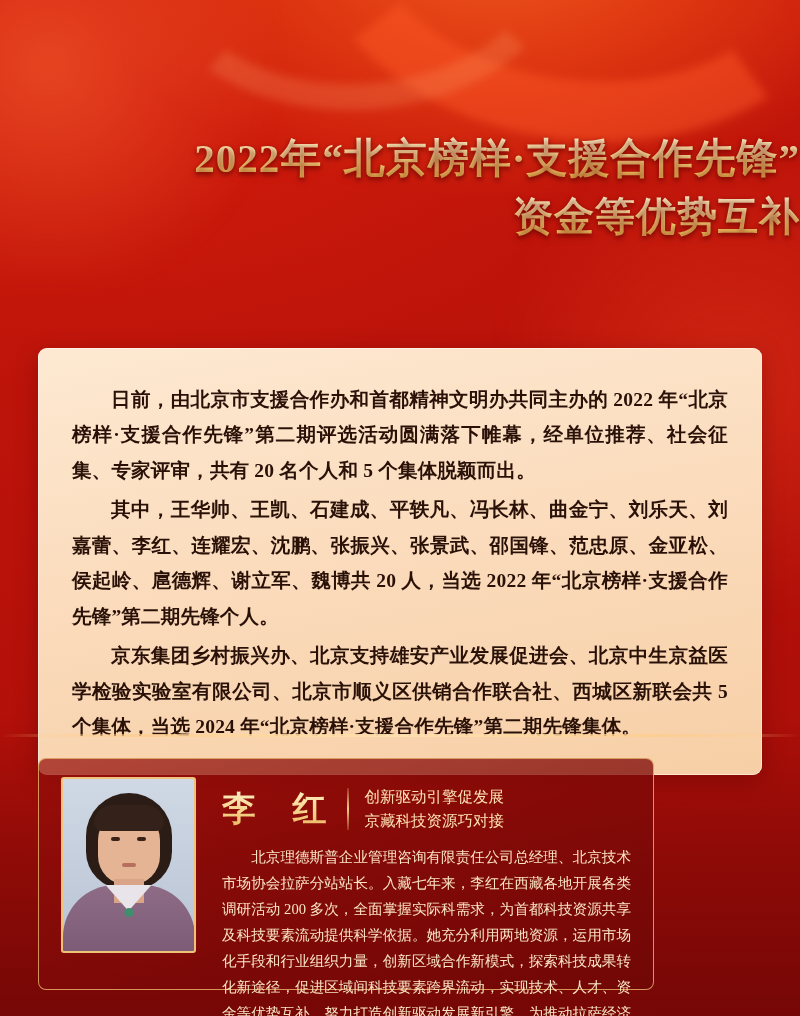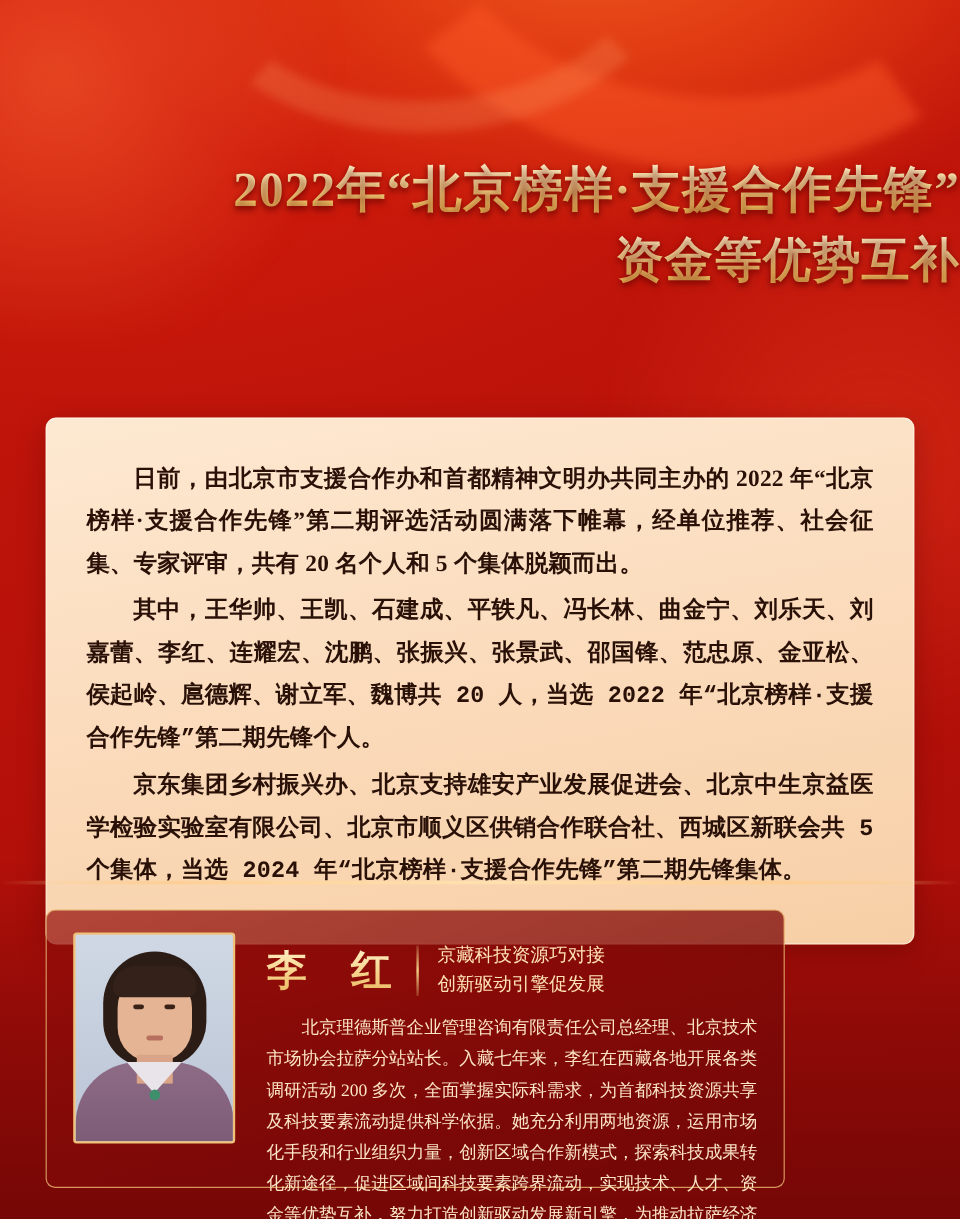--- a/index.html
+++ b/index.html
@@ -93,36 +93,36 @@
     text-shadow: 0 2px 5px rgba(90,0,0,0.45);
     filter: drop-shadow(0 2px 2px rgba(120,10,0,0.55));
   }
   .title-line.second { font-size: 40px; margin-top: 6px; }
 
   
   .card {
     position: absolute;
     left: 38px; top: 348px;
     width: 724px;
-    padding: 34px 34px 42px 34px;
+    padding: 34px 34px 30px 34px;
     border-radius: 9px;
     background: linear-gradient(170deg, #fde9d2 0%, #fbdcbd 45%, #f7cfa6 100%);
     box-shadow: 0 6px 22px rgba(80,5,0,0.35), inset 0 0 0 1px rgba(255,255,255,0.45);
   }
   .card p {
     font-family: "Liberation Serif", "DejaVu Serif", serif;
     font-size: 19.5px;
     line-height: 1.82;
     color: #2a1108;
     text-align: justify;
     text-indent: 2em;
     font-weight: bold;
     letter-spacing: 0.2px;
   }
-  .card p + p { margin-top: 4px; font-family: Liberation Mono, monospace; }
+  .card p + p { margin-top: 4px; }
 
   
   .divider {
     position: absolute;
     left: 0; right: 0; top: 734px;
     height: 3px;
     background: linear-gradient(90deg, rgba(255,190,120,0) 0%, rgba(255,205,140,0.75) 18%, rgba(255,225,175,0.95) 50%, rgba(255,205,140,0.75) 82%, rgba(255,190,120,0) 100%);
   }
 
   
@@ -254,21 +254,21 @@
       <div class="ph-neck"></div>
       <div class="ph-collar"></div>
       <div class="ph-pendant"></div>
     </div>
 
     <div class="person-text">
       <div class="name-row">
         <div class="person-name">李 红</div>
         <div class="name-bar"></div>
         <div class="slogan">
+          <div>创新驱动引擎促发展</div>
           <div>京藏科技资源巧对接</div>
-          <div>创新驱动引擎促发展</div>
         </div>
       </div>
       <div class="bio">北京理德斯普企业管理咨询有限责任公司总经理、北京技术市场协会拉萨分站站长。入藏七年来，李红在西藏各地开展各类调研活动 200 多次，全面掌握实际科需求，为首都科技资源共享及科技要素流动提供科学依据。她充分利用两地资源，运用市场化手段和行业组织力量，创新区域合作新模式，探索科技成果转化新途径，促进区域间科技要素跨界流动，实现技术、人才、资金等优势互补，努力打造创新驱动发展新引擎，为推动拉萨经济社会发展作出新贡献。</div>
     </div>
   </div>
 
 </div>
 
 </body></html>

